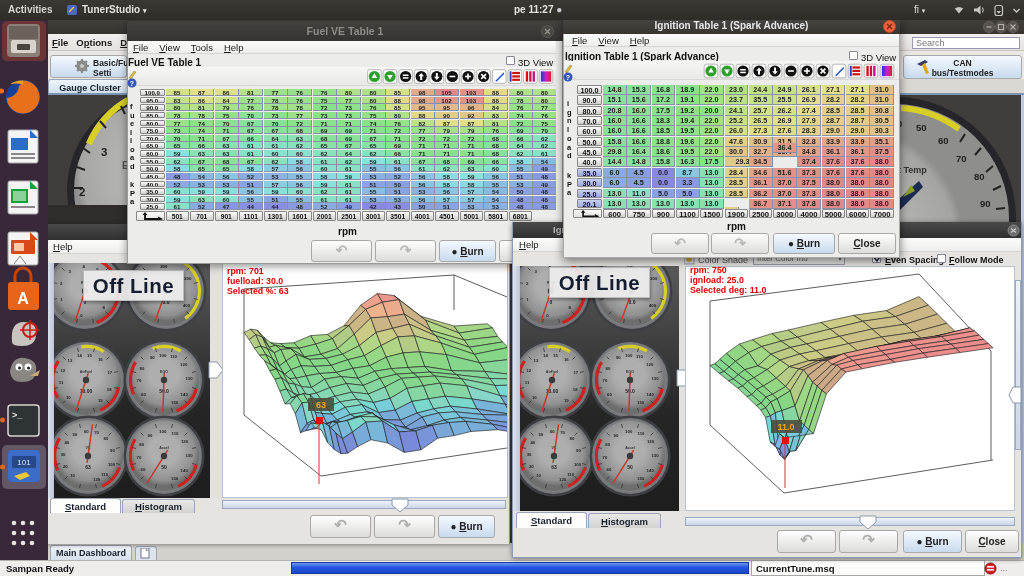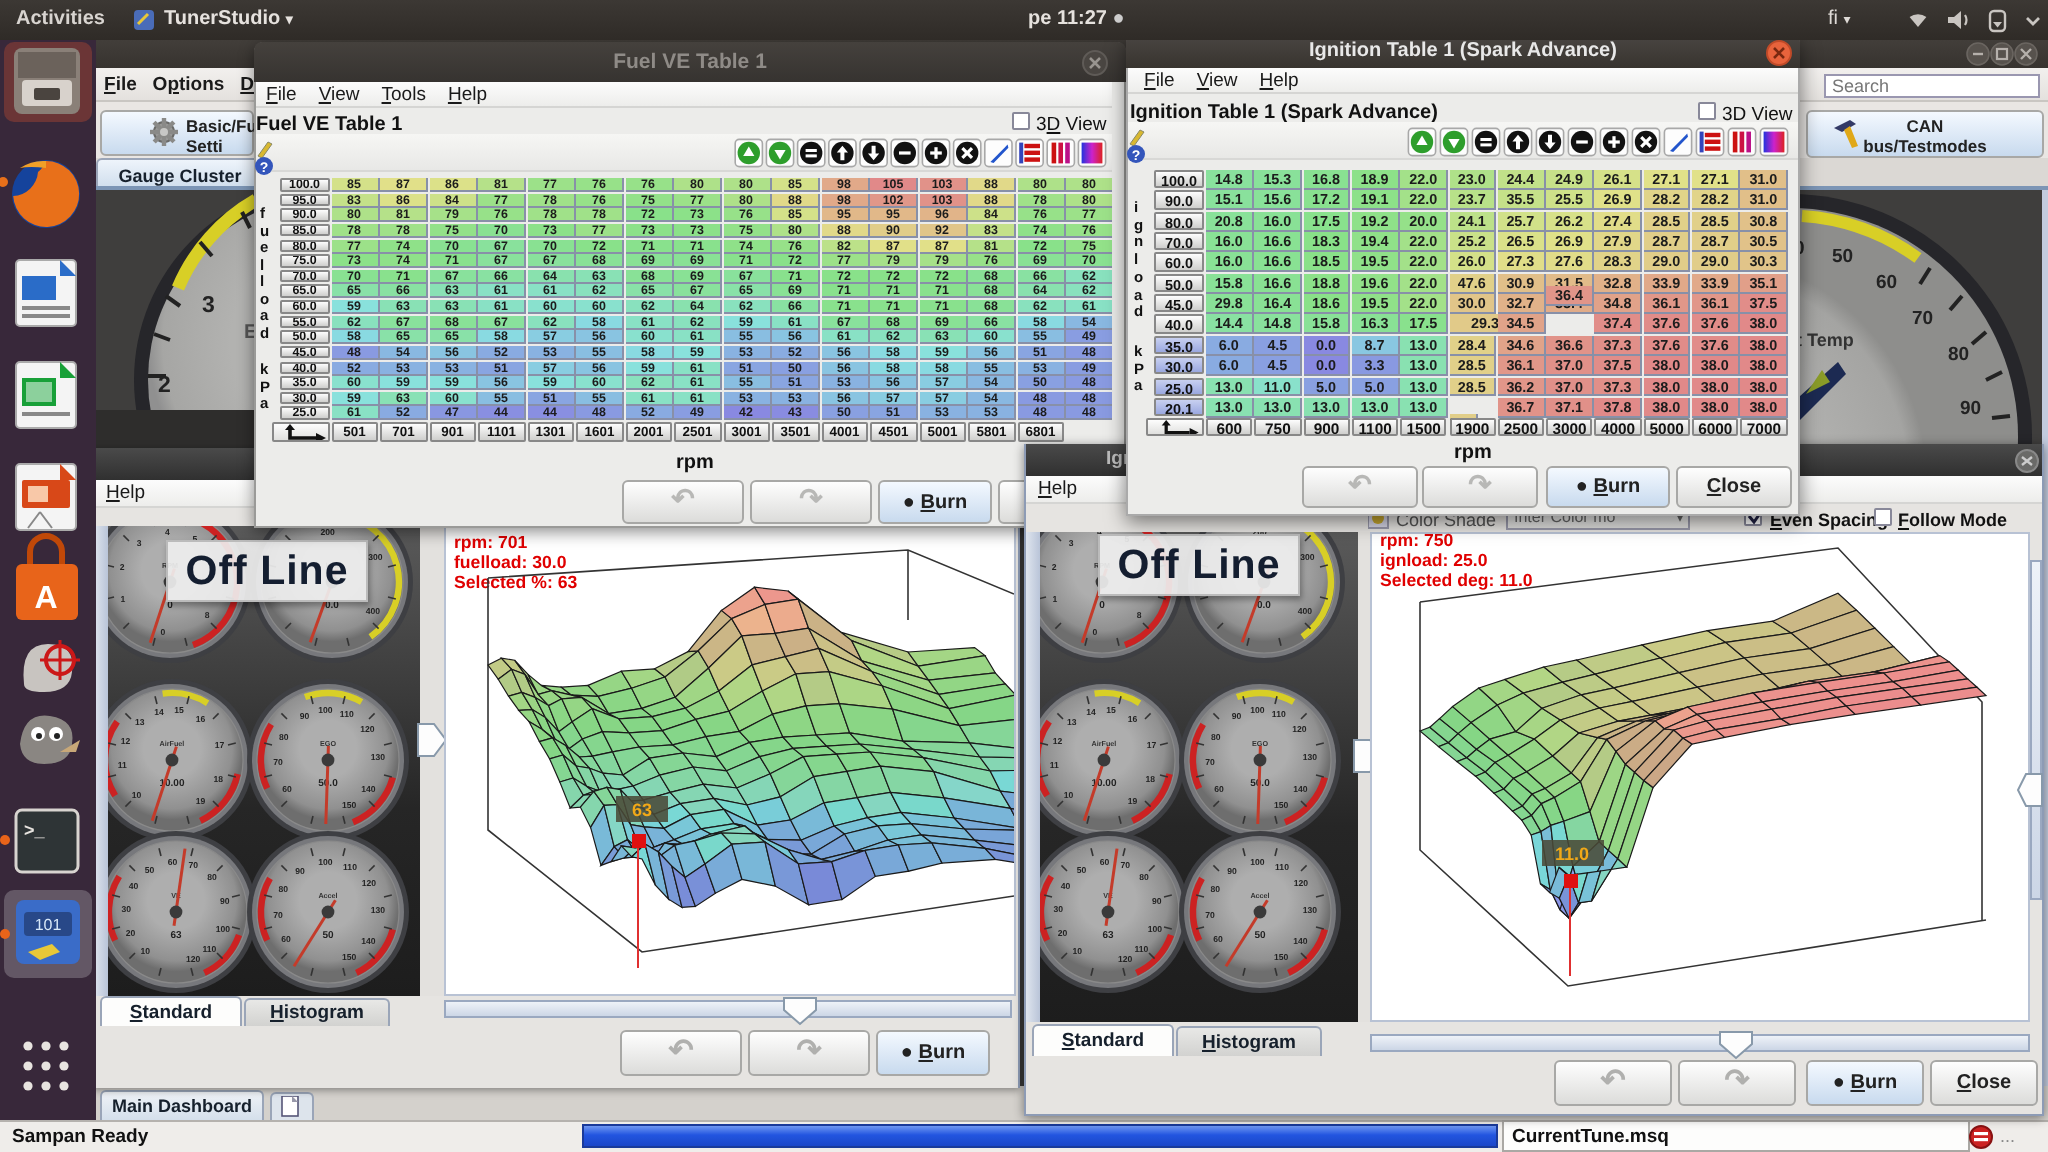--- a/index.html
+++ b/index.html
@@ -1503,21 +1503,21 @@
     <div class="tc" style="left:258.7px;top:75.45px;width:23.8px;height:9.85px;line-height:10.35px;background:hsl(2,60%,71%);font-size:7.2px">37.6</div>
     <div class="tc" style="left:283.0px;top:75.45px;width:23.8px;height:9.85px;line-height:10.35px;background:hsl(2,60%,71%);font-size:7.2px">37.6</div>
     <div class="tc" style="left:307.3px;top:75.45px;width:23.8px;height:9.85px;line-height:10.35px;background:hsl(0,60%,71%);font-size:7.2px">38.0</div>
     <div class="tc" style="left:40.0px;top:85.80px;width:23.8px;height:9.85px;line-height:10.35px;background:hsl(217,60%,71%);font-size:7.2px">6.0</div>
     <div class="tc" style="left:64.3px;top:85.80px;width:23.8px;height:9.85px;line-height:10.35px;background:hsl(225,60%,71%);font-size:7.2px">4.5</div>
     <div class="tc" style="left:88.6px;top:85.80px;width:23.8px;height:9.85px;line-height:10.35px;background:hsl(240,60%,71%);font-size:7.2px">0.0</div>
     <div class="tc" style="left:112.9px;top:85.80px;width:23.8px;height:9.85px;line-height:10.35px;background:hsl(198,60%,71%);font-size:7.2px">8.7</div>
     <div class="tc" style="left:137.2px;top:85.80px;width:23.8px;height:9.85px;line-height:10.35px;background:hsl(147,60%,71%);font-size:7.2px">13.0</div>
     <div class="tc" style="left:161.5px;top:85.80px;width:23.8px;height:9.85px;line-height:10.35px;background:hsl(49,60%,71%);font-size:7.2px">28.4</div>
     <div class="tc" style="left:185.8px;top:85.80px;width:23.8px;height:9.85px;line-height:10.35px;background:hsl(18,60%,71%);font-size:7.2px">34.6</div>
-    <div class="tc" style="left:210.1px;top:85.80px;width:23.8px;height:9.85px;line-height:10.35px;background:hsl(7,60%,71%);font-size:7.2px">36.6</div>
+    <div class="tc" style="left:210.1px;top:85.80px;width:23.8px;height:9.85px;line-height:10.35px;background:hsl(7,60%,71%);font-size:7.2px">51.6</div>
     <div class="tc" style="left:234.4px;top:85.80px;width:23.8px;height:9.85px;line-height:10.35px;background:hsl(4,60%,71%);font-size:7.2px">37.3</div>
     <div class="tc" style="left:258.7px;top:85.80px;width:23.8px;height:9.85px;line-height:10.35px;background:hsl(2,60%,71%);font-size:7.2px">37.6</div>
     <div class="tc" style="left:283.0px;top:85.80px;width:23.8px;height:9.85px;line-height:10.35px;background:hsl(2,60%,71%);font-size:7.2px">37.6</div>
     <div class="tc" style="left:307.3px;top:85.80px;width:23.8px;height:9.85px;line-height:10.35px;background:hsl(0,60%,71%);font-size:7.2px">38.0</div>
     <div class="tc" style="left:40.0px;top:96.15px;width:23.8px;height:9.85px;line-height:10.35px;background:hsl(217,60%,71%);font-size:7.2px">6.0</div>
     <div class="tc" style="left:64.3px;top:96.15px;width:23.8px;height:9.85px;line-height:10.35px;background:hsl(225,60%,71%);font-size:7.2px">4.5</div>
     <div class="tc" style="left:88.6px;top:96.15px;width:23.8px;height:9.85px;line-height:10.35px;background:hsl(240,60%,71%);font-size:7.2px">0.0</div>
     <div class="tc" style="left:112.9px;top:96.15px;width:23.8px;height:9.85px;line-height:10.35px;background:hsl(229,60%,71%);font-size:7.2px">3.3</div>
     <div class="tc" style="left:137.2px;top:96.15px;width:23.8px;height:9.85px;line-height:10.35px;background:hsl(147,60%,71%);font-size:7.2px">13.0</div>
     <div class="tc" style="left:161.5px;top:96.15px;width:23.8px;height:9.85px;line-height:10.35px;background:hsl(48,60%,71%);font-size:7.2px">28.5</div>

